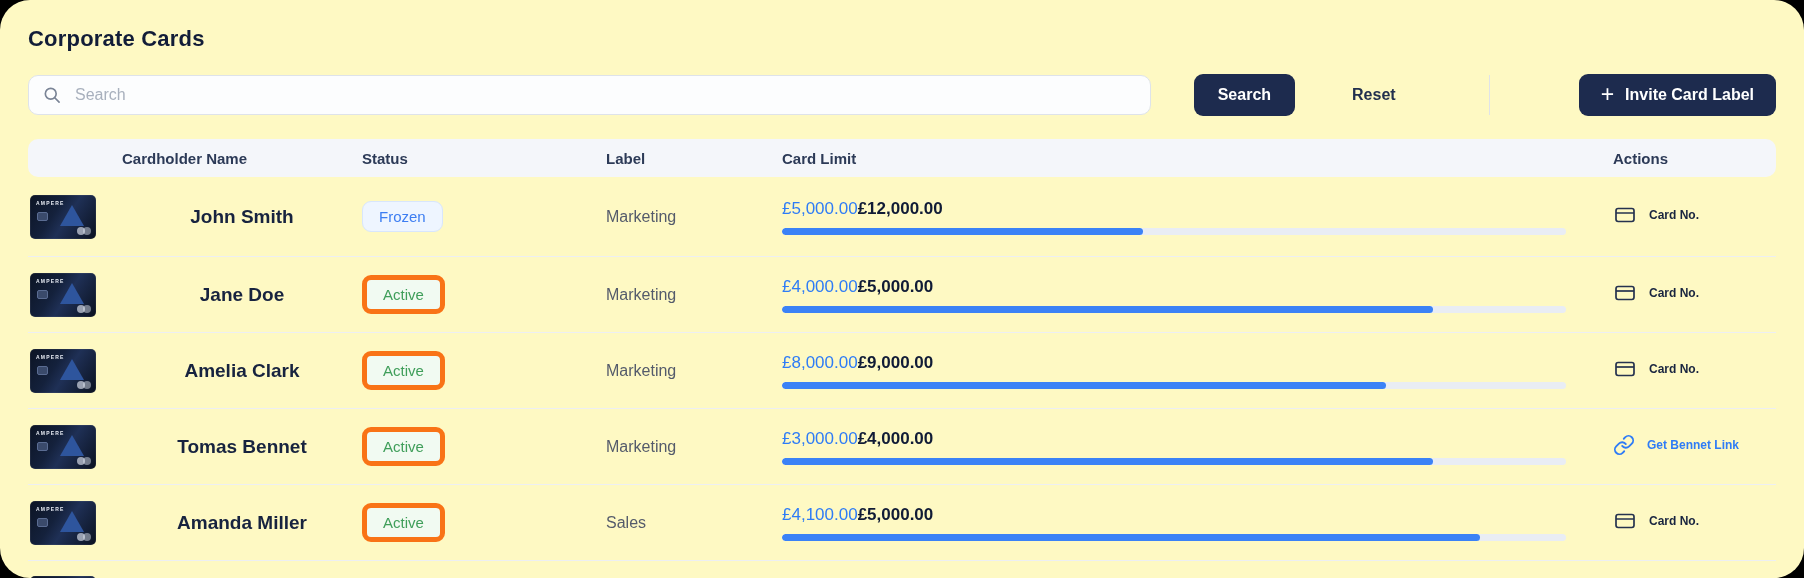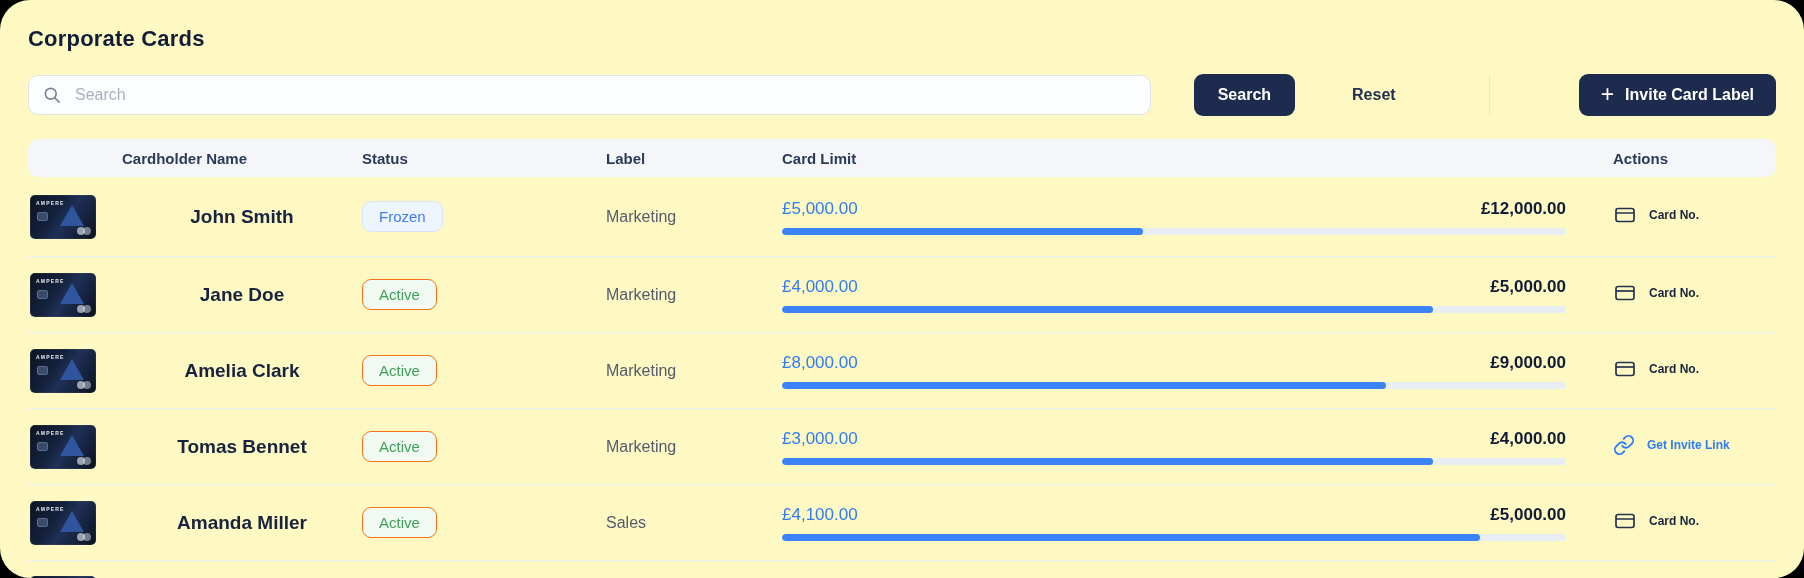--- a/index.html
+++ b/index.html
@@ -73,24 +73,24 @@
   .trow.first { height: 80px; }
 
   .cell-name { font-size: 19px; font-weight: 700; color: #17233f; text-align: center; }
   .cell-label { font-size: 16px; color: #545b6b; }
 
   .badge {
     display: inline-block; padding: 7px 16px; border-radius: 9px;
     font-size: 15px; line-height: 1;
   }
   .badge.frozen { color: #3c7df2; background: #eef5ff; border: 1px solid #d8e6fc; }
-  .badge.active { color: #3f9e5a; background: #f1faf2; border: 1px solid #f97316; }
+  .badge.active { color: #3f9e5a; background: #f1faf2; border: 5px solid #f97316; }
 
   .cell-limit { padding-right: 0; }
-  .limit-top { display: flex; justify-content: space-between; align-items: baseline; margin-bottom: 9px; }
+  .limit-top { display: flex; align-items: baseline; margin-bottom: 9px; }
   .spent { font-size: 17px; color: #2e7cf6; }
   .limit { font-size: 17px; font-weight: 700; color: #101b36; }
   .track { width: 100%; height: 7px; border-radius: 4px; background: #e9edf4; overflow: hidden; }
   .fill { height: 100%; border-radius: 4px; background: #3b82f6; }
 
   .cell-actions { padding-left: 47px; }
   .action-btn {
     display: inline-flex; align-items: center; gap: 12px;
     background: transparent; border: none; cursor: pointer;
     font-family: "Liberation Sans", sans-serif;
@@ -306,21 +306,21 @@
         <div class="fill" style="width: 83%;"></div>
       </div>
     </div>
     <div class="cell-actions">
       <button class="action-btn link">
 
         <svg class="icon-link" width="22" height="22" viewBox="0 0 24 24" fill="none" stroke="#2e7cf6" stroke-width="2" stroke-linecap="round" stroke-linejoin="round">
           <path d="M10 13a5 5 0 0 0 7.54.54l3-3a5 5 0 0 0-7.07-7.07l-1.72 1.71"></path>
           <path d="M14 11a5 5 0 0 0-7.54-.54l-3 3a5 5 0 0 0 7.07 7.07l1.71-1.71"></path>
         </svg>
-        <span>Get Invite Link</span>
+        <span>Get Bennet Link</span>
       </button>
     </div>
   </div>
 
   <div class="trow grid-cols">
     <div class="cell-thumb">
       <div class="card-thumb">
         <span class="card-brand">AMPERE</span>
         <span class="card-chip"></span>
         <span class="card-triangle"></span>

